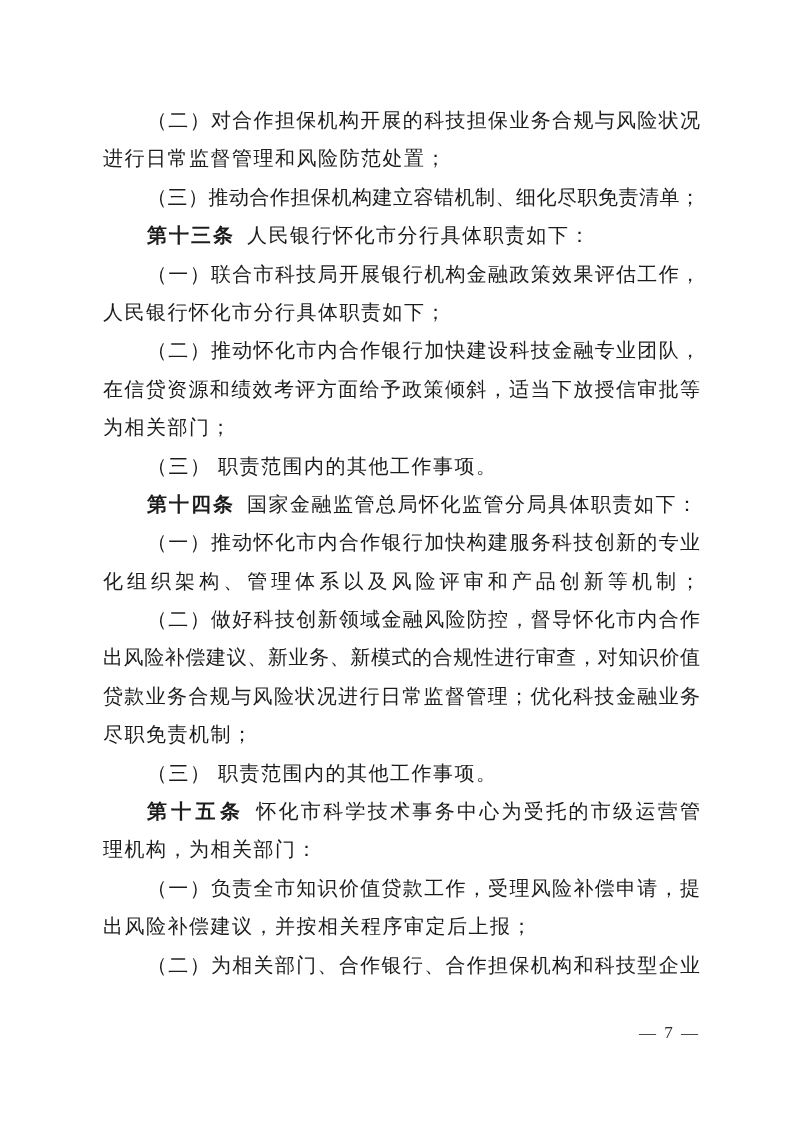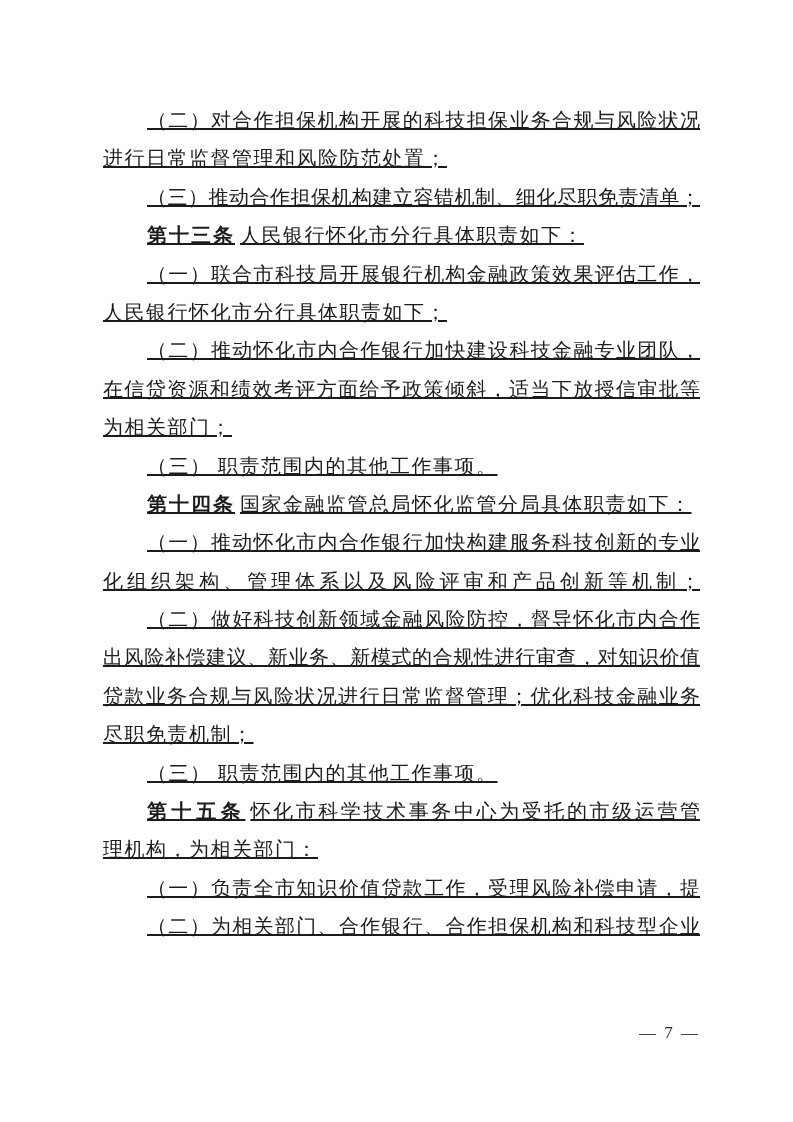--- a/index.html
+++ b/index.html
@@ -24,39 +24,38 @@
     position: absolute;
     top: 101px;
     left: 103px;
     width: 597px;
   }
   .line {
     height: 38.4px;
     line-height: 38.4px;
     font-size: 20px;
     text-align: left;
-    text-decoration: underline;
   }
   
   .j {
     text-align: justify;
     text-align-last: justify;
     text-justify: inter-character;
   }
   
   .n {
     letter-spacing: 1.5px;
     white-space: nowrap;
   }
   .indent {
     padding-left: 44px;
   }
   .art-num {
     font-weight: 700;
-    margin-right: 5px;
+    margin-right: 12px;
     letter-spacing: 2px;
   }
   .page-number {
     position: absolute;
     top: 1022px;
     right: 93px;
     font-size: 17px;
     line-height: 22px;
     letter-spacing: 2px;
     color: #2a2a2a;
@@ -88,18 +87,19 @@
     <div class="line j indent">（二）做好科技创新领域金融风险防控，督导怀化市内合作</div>
     <div class="line j">出风险补偿建议、新业务、新模式的合规性进行审查，对知识价值</div>
     <div class="line j">贷款业务合规与风险状况进行日常监督管理；优化科技金融业务</div>
     <div class="line n">尽职免责机制；</div>
     <div class="line n indent">（三） 职责范围内的其他工作事项。</div>
 
     <div class="line j indent"><span class="art-num">第十五条</span><span>怀化市科学技术事务中心为受托的市级运营管</span></div>
 
     <div class="line n">理机构，为相关部门：</div>
     <div class="line j indent">（一）负责全市知识价值贷款工作，受理风险补偿申请，提</div>
+    <div class="line n">出风险补偿建议，并按相关程序审定后上报；</div>
     <div class="line j indent">（二）为相关部门、合作银行、合作担保机构和科技型企业</div>
 
   </div>
 
   <div class="page-number">— 7 —</div>
 </div>
 
 </body></html>

